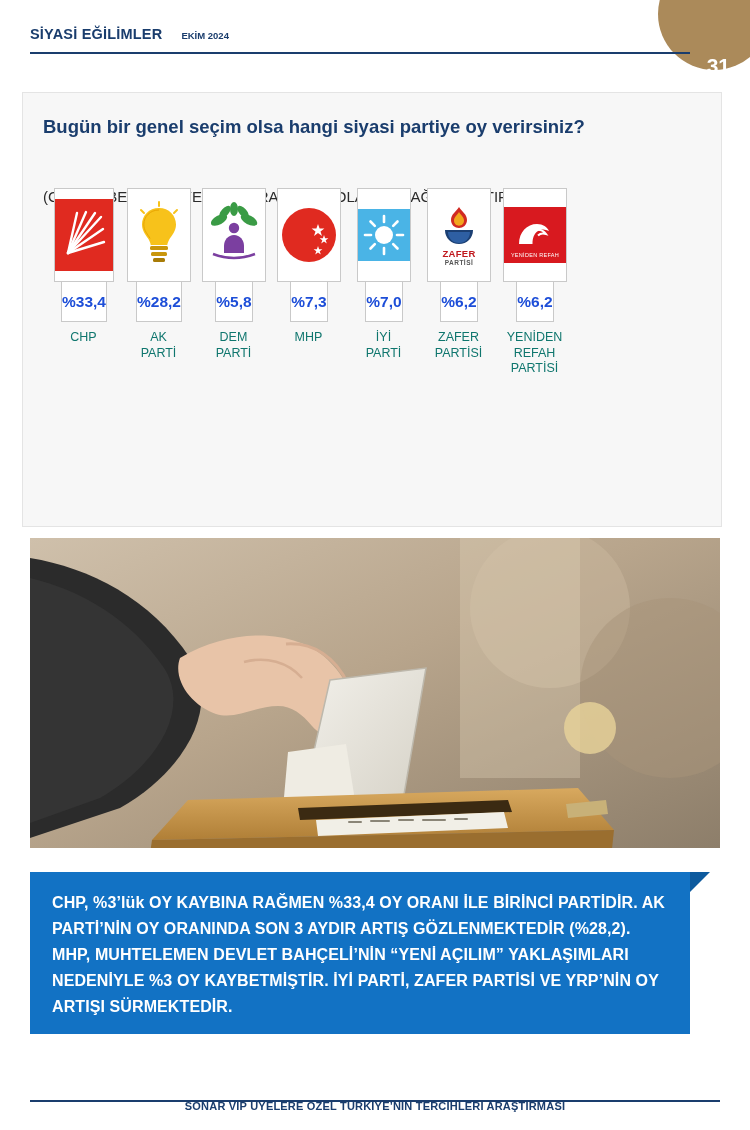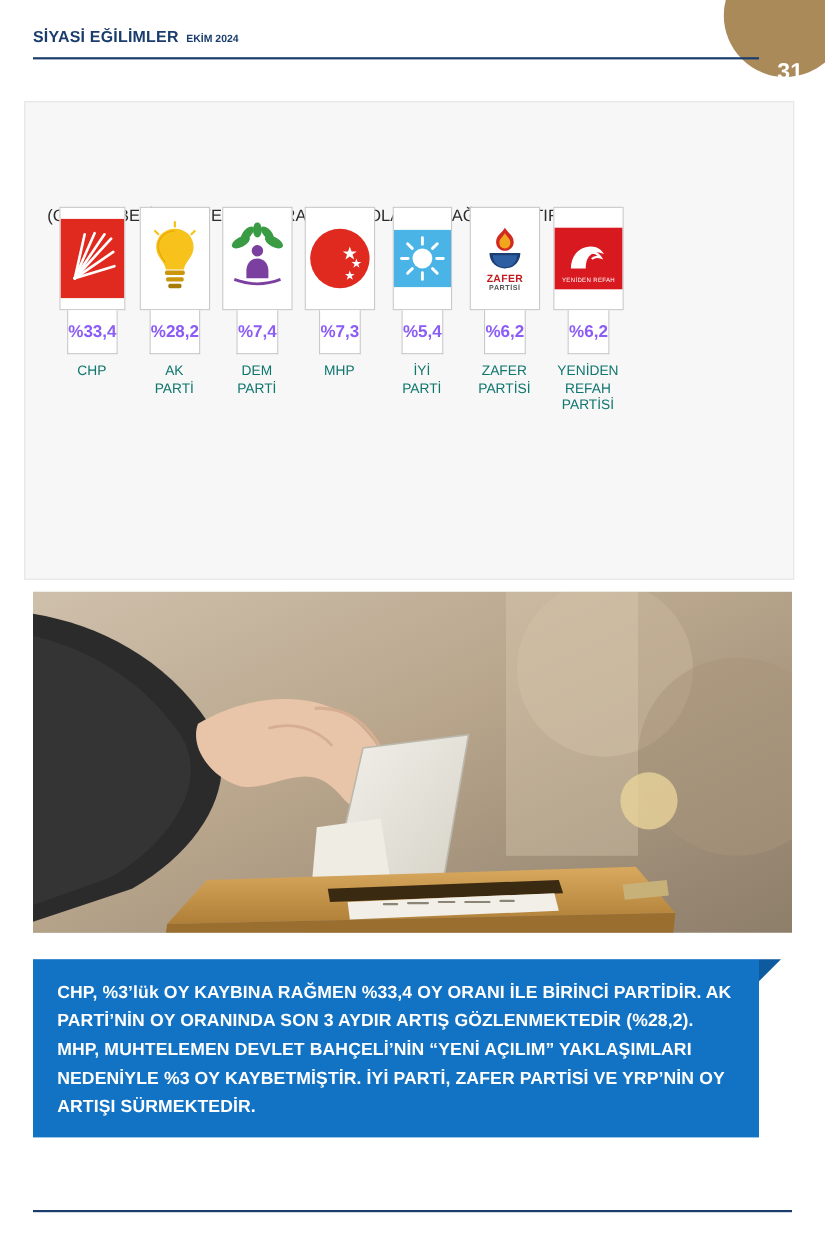--- a/index.html
+++ b/index.html
@@ -13,21 +13,21 @@
     position: relative;
     width: 750px; height: 1130px;
     background: #ffffff;
     overflow: hidden;
   }
 
   
   .hdr {
     position: absolute;
     left: 30px; top: 26px;
-    display: flex; align-items: baseline; gap: 7px;
+    display: flex; align-items: baseline; gap: 19px;
   }
   .hdr-title {
     font-size: 14.5px; font-weight: bold; color: #1a3d6d;
     letter-spacing: .2px;
   }
   .hdr-sub {
     font-size: 9.5px; font-weight: bold; color: #1a3d6d;
   }
   .hdr-rule {
     position: absolute;
@@ -86,21 +86,21 @@
     display: flex; align-items: center; justify-content: center;
     overflow: hidden;
   }
   .pct-cell {
     height: 40px;
     border: 1px solid #c9c9c9;
     border-top: none;
     margin-right: -1px;
     background: #ffffff;
     display: flex; align-items: center; justify-content: center;
-    font-size: 15.5px; font-weight: bold; color: #8b5cf6;
+    font-size: 15.5px; font-weight: bold; color: #1d4ed8;
   }
   .name-cell {
     padding-top: 8px;
     text-align: center;
     font-size: 12.5px; color: #0f766e;
     line-height: 1.25;
     white-space: pre-line;
   }
   .col.last .logo-cell,
   .col.last .pct-cell { background: #ab8a5a; border-color: #ab8a5a; }
@@ -194,20 +194,21 @@
   <div class="page-badge"></div>
   <div class="page-num">31</div>
 
   <div class="hdr">
     <span class="hdr-title">SİYASİ EĞİLİMLER</span>
     <span class="hdr-sub">EKİM 2024</span>
   </div>
   <div class="hdr-rule"></div>
 
   <div class="card">
+    <div class="q-title">Bugün bir genel seçim olsa hangi siyasi partiye oy verirsiniz?</div>
     <div class="q-note">(GÖRÜŞ BELİRTMEYENLER ORANTISAL OLARAK DAĞITILMIŞTIR)</div>
   </div>
 
   <div class="tbl">
 
     <div class="col">
       <div class="logo-cell">
         <div class="logo-chp">
           <svg width="58" height="72" viewBox="0 0 58 72">
             <g stroke="#ffffff" stroke-width="2.4" stroke-linecap="round" fill="none">
@@ -259,21 +260,21 @@
               <ellipse cx="29" cy="7" rx="4" ry="7"></ellipse>
             </g>
             <g fill="#7b3fa0">
               <circle cx="29" cy="26" r="5.2"></circle>
               <path d="M29 33c-6 0-10 5-10 11v7h20v-7c0-6-4-11-10-11z"></path>
             </g>
             <path d="M8 52 Q29 60 50 52" stroke="#7b3fa0" stroke-width="2.5" fill="none"></path>
           </svg>
         </div>
       </div>
-      <div class="pct-cell">%7,4</div>
+      <div class="pct-cell">%5,8</div>
       <div class="name-cell">DEM
 PARTİ</div>
     </div>
 
     <div class="col">
       <div class="logo-cell">
         <div class="logo logo-mhp">
           <svg width="62" height="62" viewBox="0 0 62 62">
             <circle cx="31" cy="31" r="27" fill="#e02a20"></circle>
             <path d="M34 14a17 17 0 1 0 0 34 14 14 0 1 1 0-34z" fill="#ffffff"></path>
@@ -300,21 +301,21 @@
               <line x1="4" y1="23" x2="10" y2="23"></line>
               <line x1="36" y1="23" x2="42" y2="23"></line>
               <line x1="9.5" y1="9.5" x2="13.8" y2="13.8"></line>
               <line x1="32.2" y1="32.2" x2="36.5" y2="36.5"></line>
               <line x1="9.5" y1="36.5" x2="13.8" y2="32.2"></line>
               <line x1="32.2" y1="13.8" x2="36.5" y2="9.5"></line>
             </g>
           </svg>
         </div>
       </div>
-      <div class="pct-cell">%5,4</div>
+      <div class="pct-cell">%7,0</div>
       <div class="name-cell">İYİ
 PARTİ</div>
     </div>
 
     <div class="col">
       <div class="logo-cell">
         <div class="logo logo-zafer">
           <svg width="40" height="44" viewBox="0 0 40 44">
             <path d="M20 3c3 5 8 7 8 13 0 5-4 8-8 8s-8-3-8-8c0-6 5-8 8-13z" fill="#d12a22"></path>
             <path d="M20 8c2 3.5 5 5 5 8.6 0 3.2-2.3 5.2-5 5.2s-5-2-5-5.2c0-3.6 3-5.1 5-8.6z" fill="#f2a61d"></path>
@@ -402,14 +403,15 @@
       <polygon points="536,266 576,262 578,276 538,280" fill="#c8b178"></polygon>
     </svg>
   </div>
 
   <div class="comment">
     <div class="comment-text">CHP, %3’lük OY KAYBINA RAĞMEN %33,4 OY ORANI İLE BİRİNCİ PARTİDİR. AK PARTİ’NİN OY ORANINDA SON 3 AYDIR  ARTIŞ GÖZLENMEKTEDİR (%28,2). MHP, MUHTELEMEN DEVLET BAHÇELİ’NİN “YENİ AÇILIM” YAKLAŞIMLARI NEDENİYLE %3 OY KAYBETMİŞTİR. İYİ PARTİ, ZAFER PARTİSİ VE YRP’NİN OY ARTIŞI SÜRMEKTEDİR.</div>
   </div>
   <div class="comment-fold"></div>
 
   <div class="footer-rule"></div>
+  <div class="footer-text">SONAR VIP ÜYELERE ÖZEL TÜRKİYE’NİN TERCİHLERİ ARAŞTIRMASI</div>
 
 </div>
 
 </body></html>

